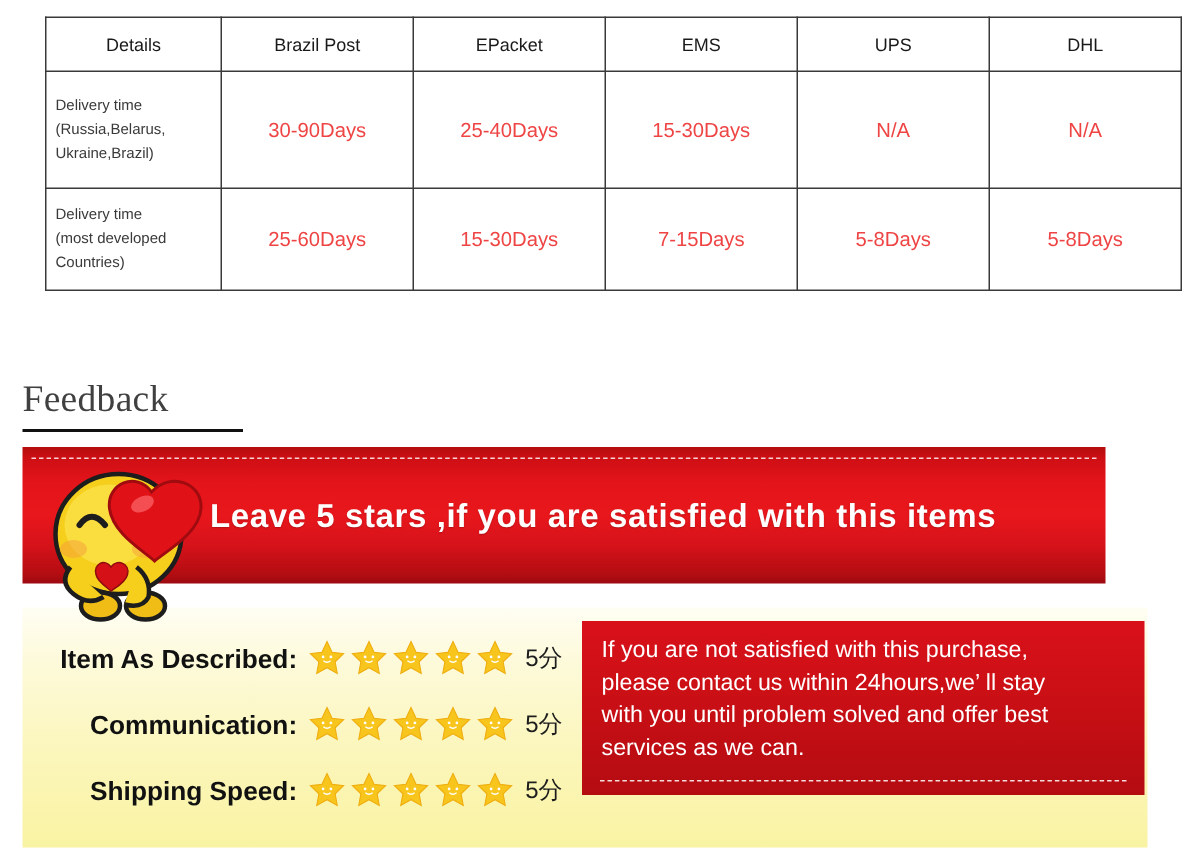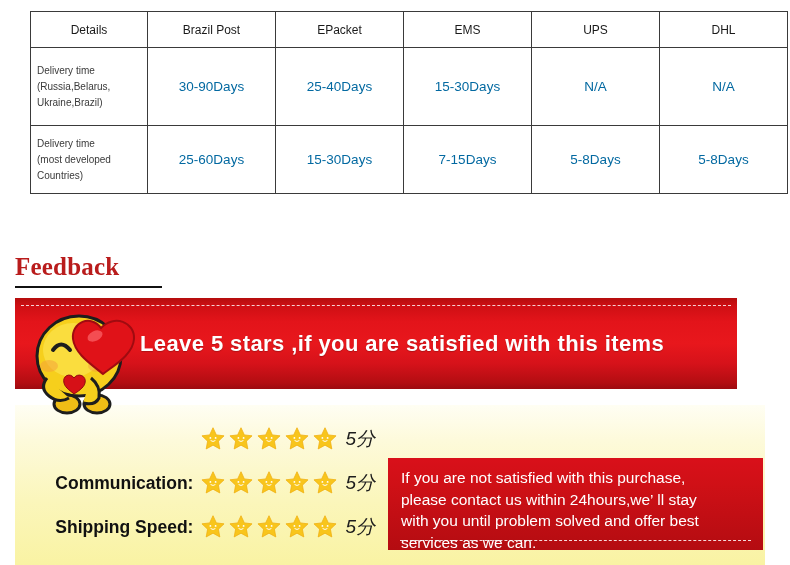--- a/index.html
+++ b/index.html
@@ -23,21 +23,21 @@
     top: 11px;
     width: 715px;
   }
   table.ship {
     border-collapse: collapse;
     width: 715px;
     table-layout: fixed;
   }
   table.ship td, table.ship th {
     border: 1px solid #3a3a3a;
-    color: #0369a1;
+    color: #ef4444;
     font-weight: normal;
     font-size: 13.5px;
     text-align: center;
     vertical-align: middle;
     padding: 0 2px;
     font-family: "Liberation Sans", sans-serif;
   }
   table.ship th {
     font-size: 12px;
     height: 35px;
@@ -56,22 +56,22 @@
   .row-mid  { height: 68px; }
   .row-low  { height: 37px; }
 
   
   .fb-head {
     position: absolute;
     left: 15px;
     top: 253px;
     font-family: "Liberation Serif", serif;
     font-size: 25px;
-    font-weight: bold;
-    color: #b91c1c;
+    font-weight: normal;
+    color: #404040;
     letter-spacing: 0.2px;
   }
   .fb-rule {
     position: absolute;
     left: 15px;
     top: 286px;
     width: 147px;
     height: 2px;
     background: #111;
   }
@@ -150,37 +150,35 @@
     white-space: nowrap;
     font-family: "Liberation Sans", sans-serif;
   }
   .stars {
     display: flex;
     align-items: center;
     margin-left: 7px;
   }
   .star-ico { width: 26px; height: 26px; display: block; margin-right: 2px; }
   .score {
-    font-size: 19px;
+    font-size: 16px;
     color: #1d1d1d;
     margin-left: 5px;
     font-family: "Liberation Sans", sans-serif;
-    font-style: italic;
   }
 
   
   .note-box {
     position: absolute;
     left: 373px;
     top: 9px;
     width: 375px;
-    height: 92px;
+    height: 116px;
     background: linear-gradient(to bottom,
         #d9101a 0%, #cf1016 30%, #c20e14 62%, #b40c11 100%);
-    margin-top: 44px;
   }
   .note-text {
     position: absolute;
     left: 13px;
     top: 9px;
     right: 10px;
     color: #ffffff;
     font-size: 15.5px;
     line-height: 21.5px;
     font-family: "Liberation Sans", sans-serif;
@@ -276,20 +274,21 @@
   </svg>
 
   <div class="banner-text">Leave 5 stars ,if you are satisfied with this items</div>
 </div>
 
 <div class="rate-panel">
 
   <div class="rate-rows">
 
     <div class="rate-row">
+      <span class="rate-label">Item As Described:</span>
       <span class="stars">
         <svg class="star-ico" viewBox="0 0 24 24">
             <path d="M12 1.6l3.1 6.6 7.1 .9 -5.2 4.9 1.3 7.2 -6.3 -3.5 -6.3 3.5 1.3 -7.2 -5.2 -4.9 7.1 -.9z" fill="#f8c51c" stroke="#efae10" stroke-width="0.7"></path>
             <circle cx="9.6" cy="11" r="0.85" fill="#fff"></circle>
             <circle cx="14.4" cy="11" r="0.85" fill="#fff"></circle>
             <path d="M9.8 13.4 q2.2 1.7 4.4 0" stroke="#fff" stroke-width="0.9" fill="none"></path>
           </svg>
         <svg class="star-ico" viewBox="0 0 24 24">
             <path d="M12 1.6l3.1 6.6 7.1 .9 -5.2 4.9 1.3 7.2 -6.3 -3.5 -6.3 3.5 1.3 -7.2 -5.2 -4.9 7.1 -.9z" fill="#f8c51c" stroke="#efae10" stroke-width="0.7"></path>
             <circle cx="9.6" cy="11" r="0.85" fill="#fff"></circle>

